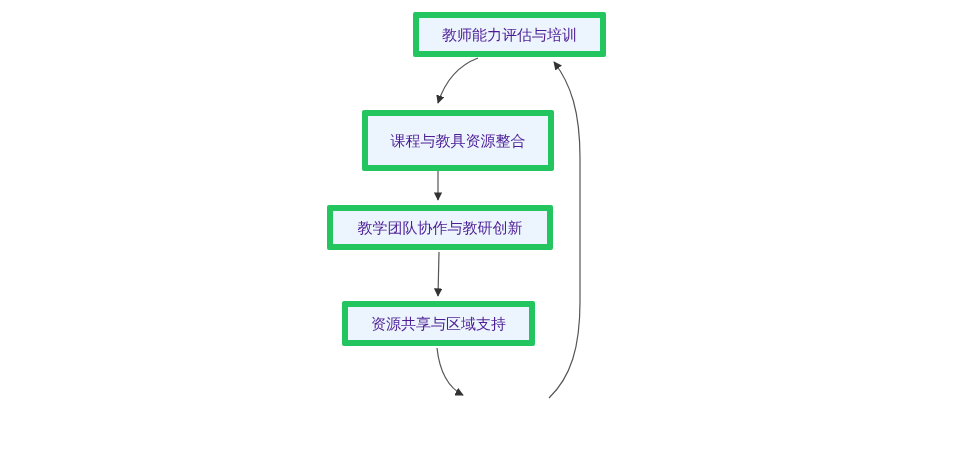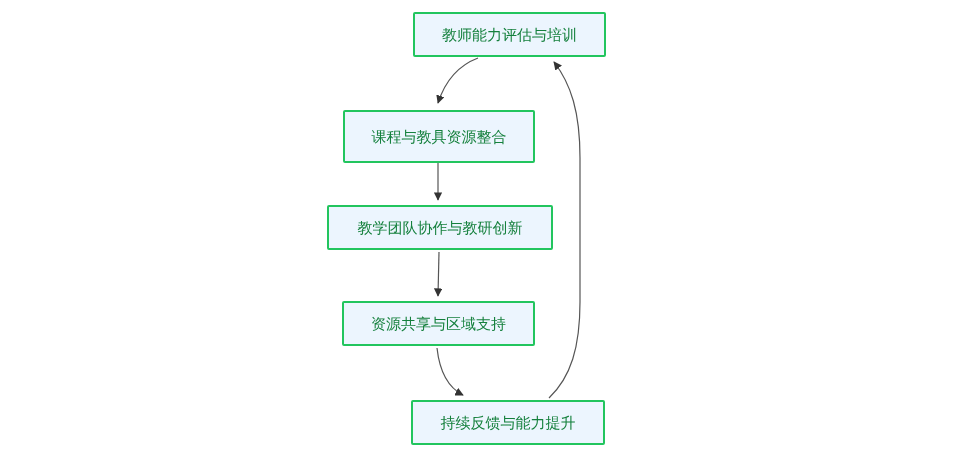--- a/index.html
+++ b/index.html
@@ -25,32 +25,32 @@
   }
   .edge {
     fill: none;
     stroke: #555555;
     stroke-width: 1.2;
   }
   .node {
     position: absolute;
     box-sizing: border-box;
     background: #ecf5fe;
-    border: 2px solid #22c55e;
+    border: 6px solid #22c55e;
     border-radius: 2px;
     display: flex;
     align-items: center;
     justify-content: center;
-    color: #15803d;
+    color: #4c1d95;
     font-size: 15px;
     line-height: 1;
     white-space: nowrap;
   }
   .node-1 { left: 413px; top: 12px;  width: 193px; height: 45px; }
-  .node-2 { left: 343px; top: 110px; width: 192px; height: 53px; }
+  .node-2 { left: 362px; top: 110px; width: 192px; height: 61px; }
   .node-3 { left: 327px; top: 205px; width: 226px; height: 45px; align-items: center; }
   .node-4 { left: 342px; top: 301px; width: 193px; height: 45px; }
   .node-5 { left: 411px; top: 400px; width: 194px; height: 45px; }
 </style>
 </head>
 <body>
 
 <div class="canvas">
 
   <svg class="edges-layer" width="960" height="464" viewBox="0 0 960 464" xmlns="http://www.w3.org/2000/svg">
@@ -75,17 +75,14 @@
   </div>
 
   <div class="node node-3">
     <span>教学团队协作与教研创新</span>
   </div>
 
   <div class="node node-4">
     <span>资源共享与区域支持</span>
   </div>
 
-  <div class="node node-5">
-    <span>持续反馈与能力提升</span>
-  </div>
 
 </div>
 
 </body></html>

